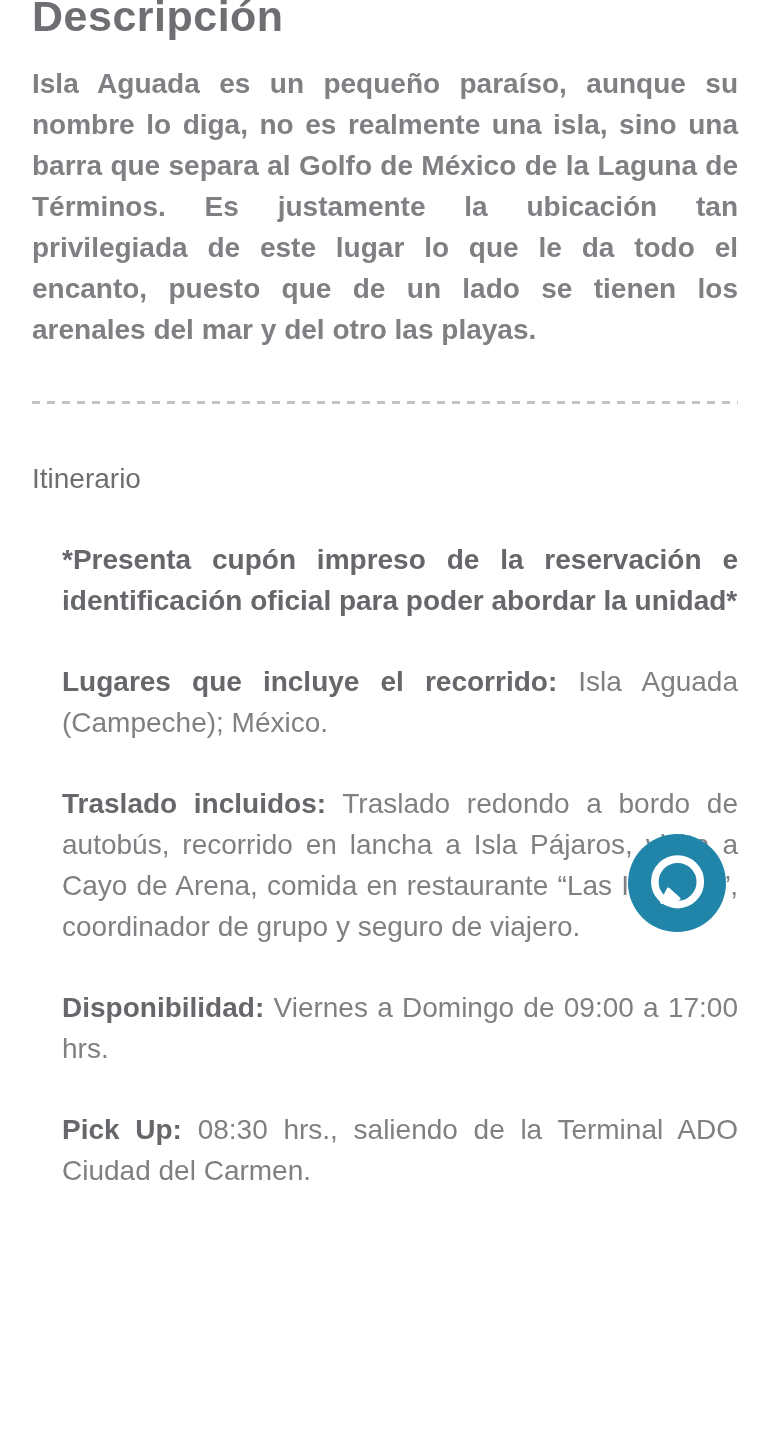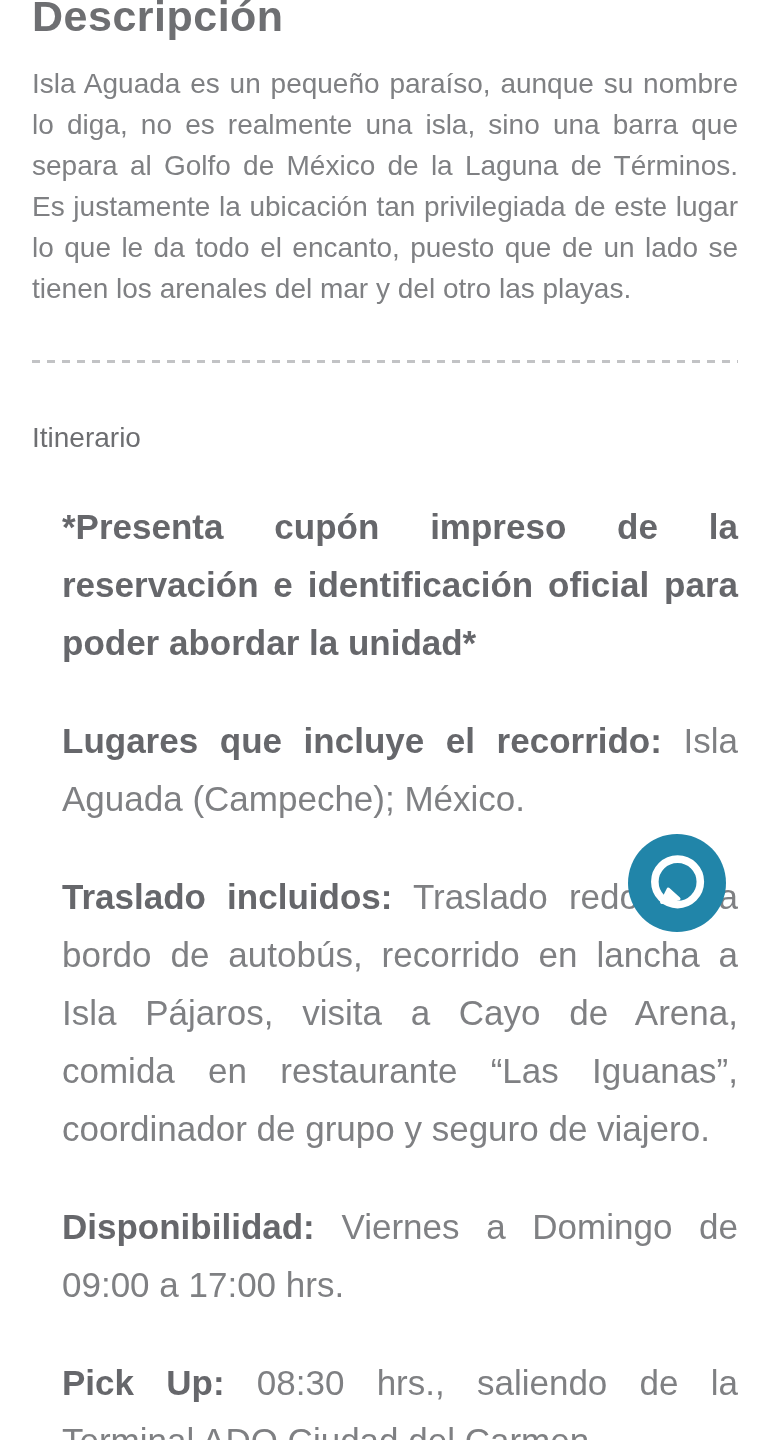--- a/index.html
+++ b/index.html
@@ -23,20 +23,21 @@
     color: #6e6f72;
     letter-spacing: 0.5px;
   }
   .desc-body {
     margin-top: 24px;
     width: 706px;
     font-size: 28px;
     line-height: 41px;
     color: #7f8083;
     text-align: justify;
+    font-weight: bold;
   }
   
   .divider {
     margin-top: 51px;
     width: 706px;
     height: 3px;
     background: repeating-linear-gradient(to right,
       #c2c3c5 0, #c2c3c5 8px, transparent 8px, transparent 15px);
   }
   
@@ -46,22 +47,22 @@
     line-height: 41px;
     font-weight: 400;
     color: #6d6e71;
   }
   .itin-body {
     padding-left: 30px;
     width: 706px;
   }
   .itin-body p {
     margin-top: 40px;
-    font-size: 35px;
-    line-height: 58px;
+    font-size: 28px;
+    line-height: 41px;
     color: #7f8083;
     text-align: justify;
   }
   .itin-body p b,
   .itin-body p.notice {
     font-weight: 700;
     color: #66676b;
   }
   
   .chat-fab {

